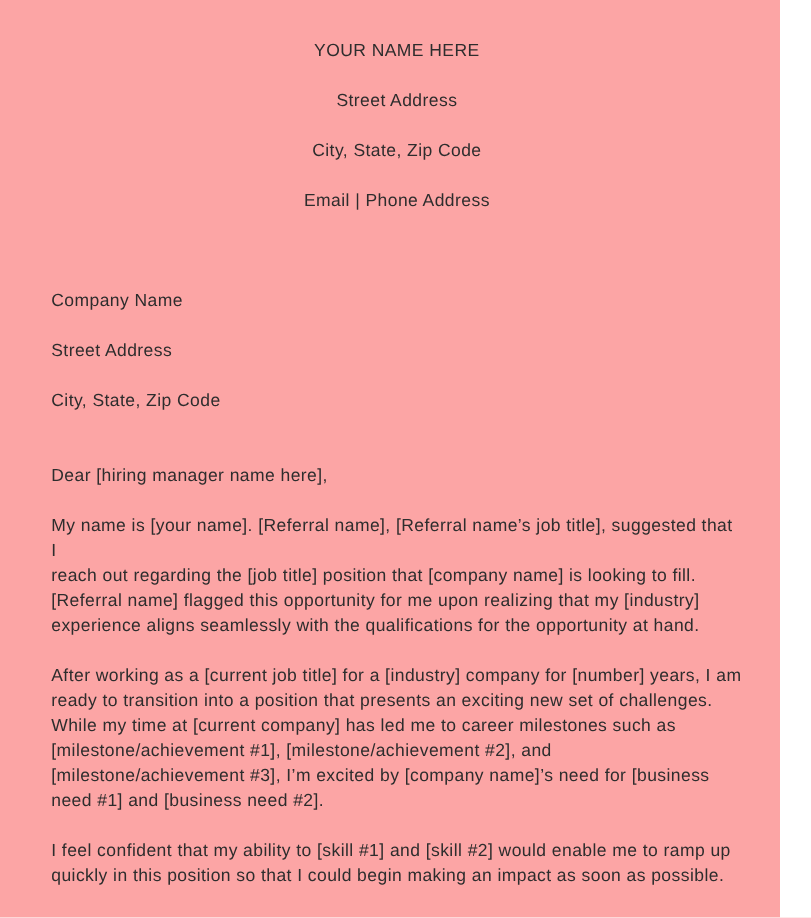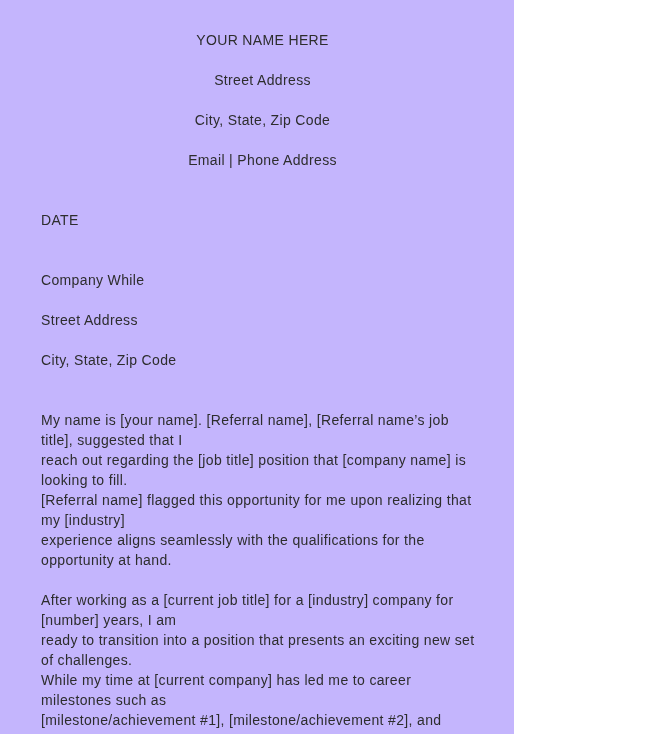--- a/index.html
+++ b/index.html
@@ -2,23 +2,23 @@
 <html><head>
 <meta charset="utf-8">
 <style>
   html, body {
     margin: 0;
     padding: 0;
     background: #ffffff;
   }
   .page {
     position: relative;
-    width: 514px;
+    width: 624px;
     height: 734px;
-    background: #c4b5fd;
+    background: #fca5a5;
     box-sizing: border-box;
     padding: 10px 30px 0 41px;
     font-family: "Liberation Sans", sans-serif;
     font-size: 14px;
     line-height: 20px;
     letter-spacing: 0.35px;
     color: #2d2d2d;
     overflow: hidden;
   }
   .block {
@@ -37,28 +37,28 @@
 
 <div class="page">
 
   <div class="block center">
     <div class="line">YOUR NAME HERE</div>
     <div class="line">Street Address</div>
     <div class="line">City, State, Zip Code</div>
     <div class="line">Email | Phone Address</div>
   </div>
 
-  <div class="block">DATE</div>
 
   <div class="block">
-    <div class="line">Company While</div>
+    <div class="line">Company Name</div>
     <div class="line">Street Address</div>
     <div class="line">City, State, Zip Code</div>
   </div>
 
+  <div class="block">Dear [hiring manager name here],</div>
 
   <div class="block">My name is [your name]. [Referral name], [Referral name’s job title], suggested that I
 reach out regarding the [job title] position that [company name] is looking to fill.
 [Referral name] flagged this opportunity for me upon realizing that my [industry]
 experience aligns seamlessly with the qualifications for the opportunity at hand.</div>
 
   <div class="block">After working as a [current job title] for a [industry] company for [number] years, I am
 ready to transition into a position that presents an exciting new set of challenges.
 While my time at [current company] has led me to career milestones such as
 [milestone/achievement #1], [milestone/achievement #2], and

